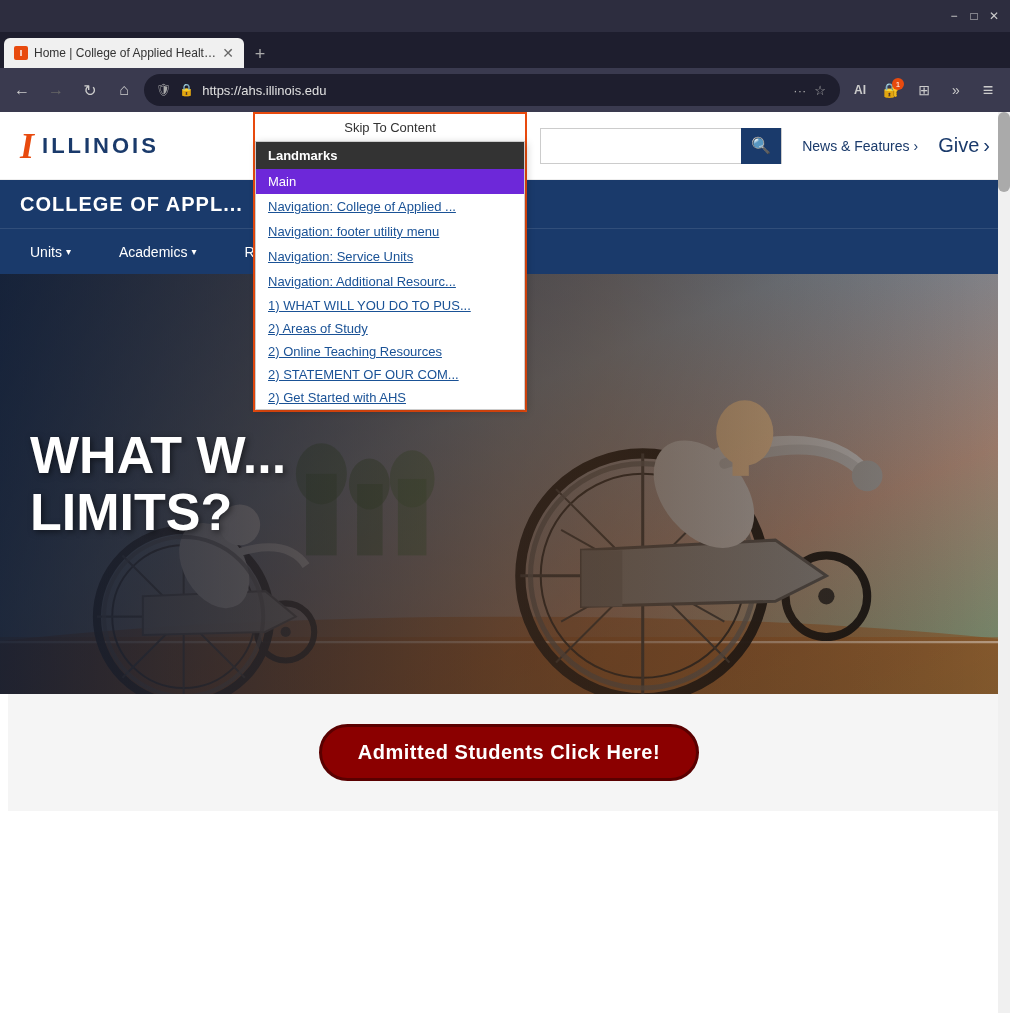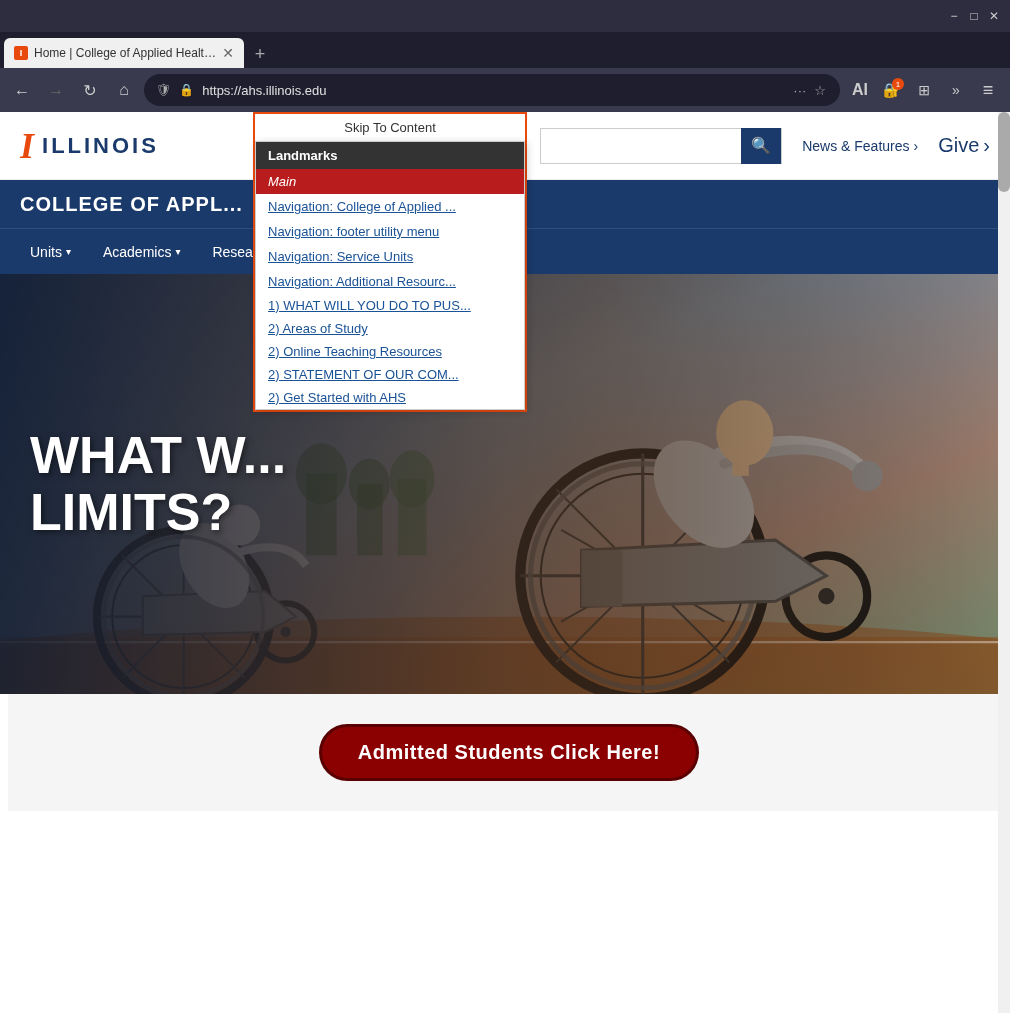--- a/index.html
+++ b/index.html
@@ -121,24 +121,23 @@
       font-size: 13px;
       color: #1a5296;
       text-decoration: underline;
       cursor: pointer;
       border: none;
       background: none;
       text-align: left;
       width: 100%;
     }
     .landmark-item.selected {
-      background: #b91c1c;
+      background: #6d28d9;
       color: white;
       text-decoration: none;
-      font-style: italic;
     }
     .headings-title {
       padding: 6px 12px;
       font-size: 13px;
       font-weight: bold;
       color: #333;
       border-top: 1px solid #eee;
     }
     .heading-item {
       display: block;
@@ -247,21 +246,21 @@
       letter-spacing: 1px;
     }
 
     
     .nav-menu {
       background: #1a3a6b;
       height: 46px;
       display: flex;
       align-items: center;
       padding: 0 16px;
-      gap: 4px;
+      gap: 20px;
       border-top: 1px solid rgba(255,255,255,0.1);
     }
     .nav-item {
       color: white;
       font-size: 14px;
       padding: 8px 14px;
       cursor: pointer;
       display: flex;
       align-items: center;
       gap: 4px;
@@ -364,21 +363,21 @@
     <div class="address-bar">
       <span class="shield">🛡</span>
       <span class="lock">🔒</span>
       <span class="address-text">https://ahs.illinois.edu</span>
       <div class="address-actions">
         <span class="addr-icon">···</span>
         <span class="addr-icon">☆</span>
       </div>
     </div>
     <div class="toolbar-right">
-      <button class="toolbar-icon-btn" style="font-size:16px;color:#ccc;font-weight:bold;">AI</button>
+      <button class="toolbar-icon-btn" style="font-size:12px;color:#ccc;font-weight:bold;">AI</button>
       <button class="toolbar-icon-btn" style="position:relative;">
         <span>🔐</span>
         <span class="badge">1</span>
       </button>
       <button class="toolbar-icon-btn">⊞</button>
       <button class="toolbar-icon-btn">»</button>
       <button class="toolbar-icon-btn" style="font-size:18px;">≡</button>
     </div>
   </div>
 

